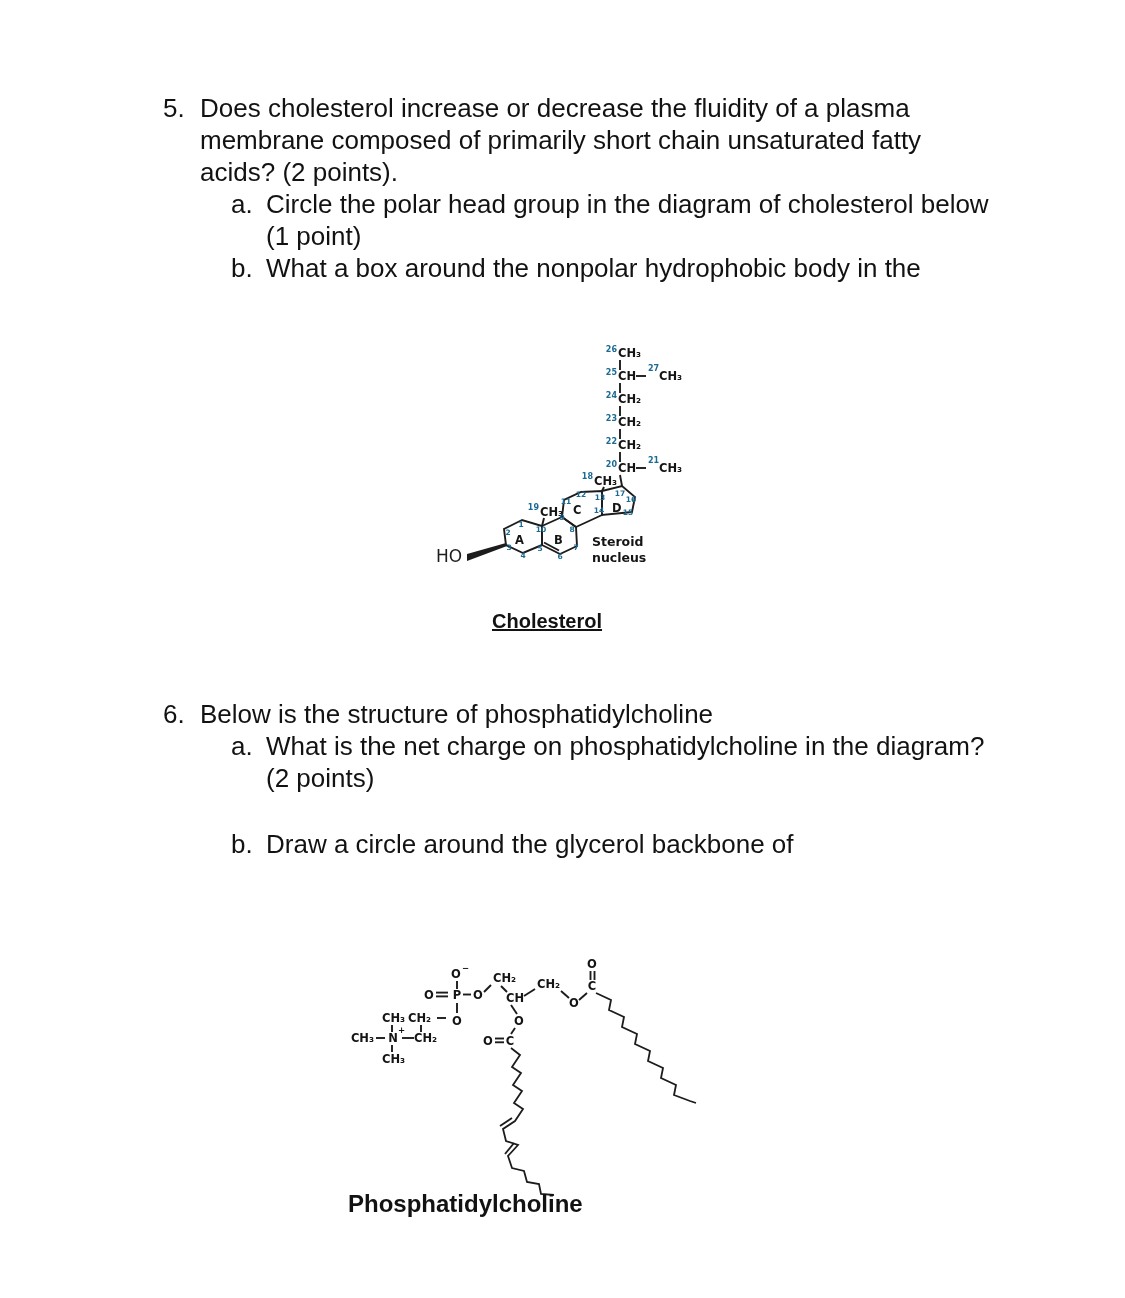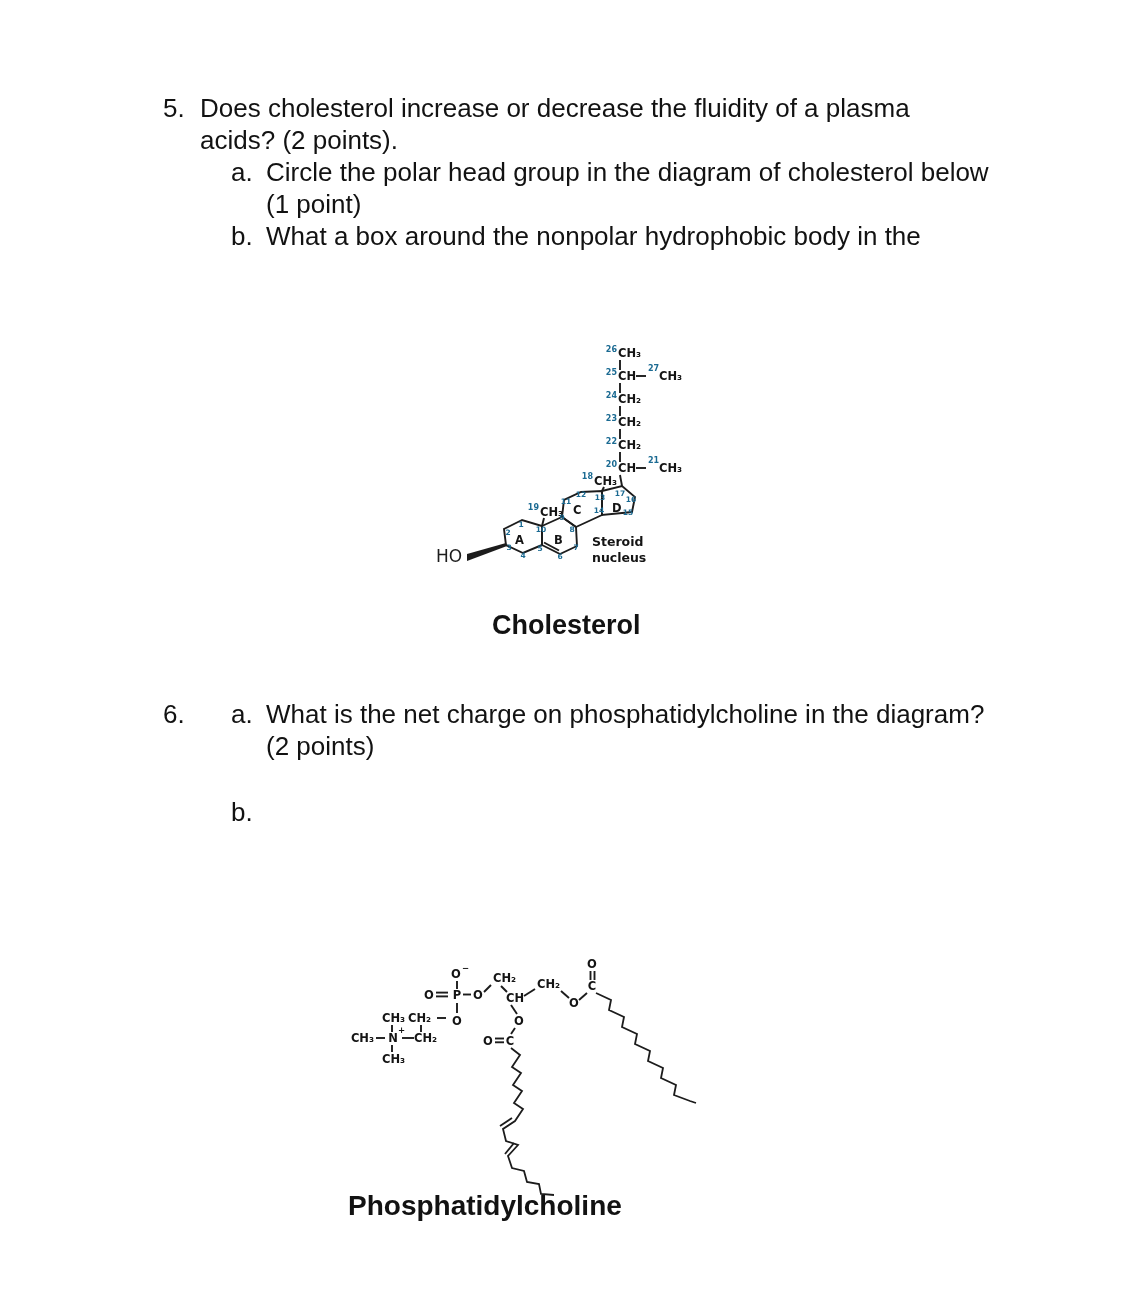--- a/index.html
+++ b/index.html
@@ -9,42 +9,43 @@
   }
   .abs{position:absolute;}
   
   .q{position:absolute;left:163px;display:flex;font-size:26px;line-height:32px;}
   .qnum{width:37px;flex:0 0 37px;}
   .sub{display:flex;margin-left:31px;}
   .snum{width:35px;flex:0 0 35px;}
   .tline{white-space:nowrap;}
   b{font-weight:normal;}
   
-  .cap1{position:absolute;left:492px;top:610px;font-size:27px;font-weight:bold;}
-  .cap2{position:absolute;left:348px;top:1190px;font-size:28px;font-weight:bold;}
+  .cap1{position:absolute;left:492px;top:610px;font-size:20px;font-weight:bold;text-decoration:underline;}
+  .cap2{position:absolute;left:348px;top:1190px;font-size:24px;font-weight:bold;}
   
   svg text{font-family:"DejaVu Sans","Liberation Sans",sans-serif;}
   .f{font-size:11.5px;font-weight:bold;fill:#141414;}
   .bn{font-size:7.5px;font-weight:bold;fill:#1b6a92;}
   .sup{font-size:8px;font-weight:bold;fill:#1b6a92;}
   .rl{font-size:11.5px;font-weight:bold;fill:#141414;}
   .lbl{font-size:12.5px;font-weight:bold;fill:#141414;}
   .ho{font-size:17px;fill:#1d1d1d;}
   .pf{font-size:11.5px;font-weight:bold;fill:#141414;}
   .pc-charge{font-size:8.5px;font-weight:bold;fill:#141414;}
   .bond{stroke:#1c1c1c;stroke-width:1.9;fill:none;}
   .chain{stroke:#1c1c1c;stroke-width:1.8;fill:none;stroke-linejoin:miter;}
 </style>
 </head>
 <body>
 
 <div class="q" style="top:92px">
   <span class="qnum">5.</span>
   <div>
     <div class="tline"><span>Does cholesterol increase or decrease the fluidity of a plasma</span></div>
+    <div class="tline"><span>membrane composed of primarily short chain unsaturated fatty</span></div>
     <div class="tline"><span>acids? </span><b>(2 points)</b><span>.</span></div>
     <div class="sub">
       <span class="snum">a.</span>
       <div>
         <div class="tline"><span>Circle the polar head group in the diagram of cholesterol below</span></div>
         <div class="tline"><b>(1 point)</b></div>
       </div>
     </div>
     <div class="sub">
       <span class="snum">b.</span>
@@ -129,30 +130,32 @@
   <text class="ho" x="6" y="232">HO</text>
   <text class="lbl" x="162" y="216">Steroid</text>
   <text class="lbl" x="162" y="232">nucleus</text>
 </svg>
 
 <div class="cap1">Cholesterol</div>
 
 <div class="q" style="top:698px">
   <span class="qnum">6.</span>
   <div>
+    <div class="tline"><span>Below is the structure of phosphatidylcholine</span></div>
     <div class="sub">
       <span class="snum">a.</span>
       <div>
         <div class="tline"><span>What is the net charge on phosphatidylcholine in the diagram?</span></div>
         <div class="tline"><b>(2 points)</b></div>
       </div>
     </div>
     <div class="sub" style="margin-top:34px">
       <span class="snum">b.</span>
       <div>
+        <div class="tline"><span>Draw a circle around the glycerol backbone of</span></div>
       </div>
     </div>
   </div>
 </div>
 
 <svg class="abs" style="left:340px;top:930px" width="400" height="275" viewBox="0 0 400 275">
 
   <g class="bond">
     <line x1="117" y1="51" x2="117" y2="59"></line>
     <line x1="96" y1="62.6" x2="108" y2="62.6"></line>

